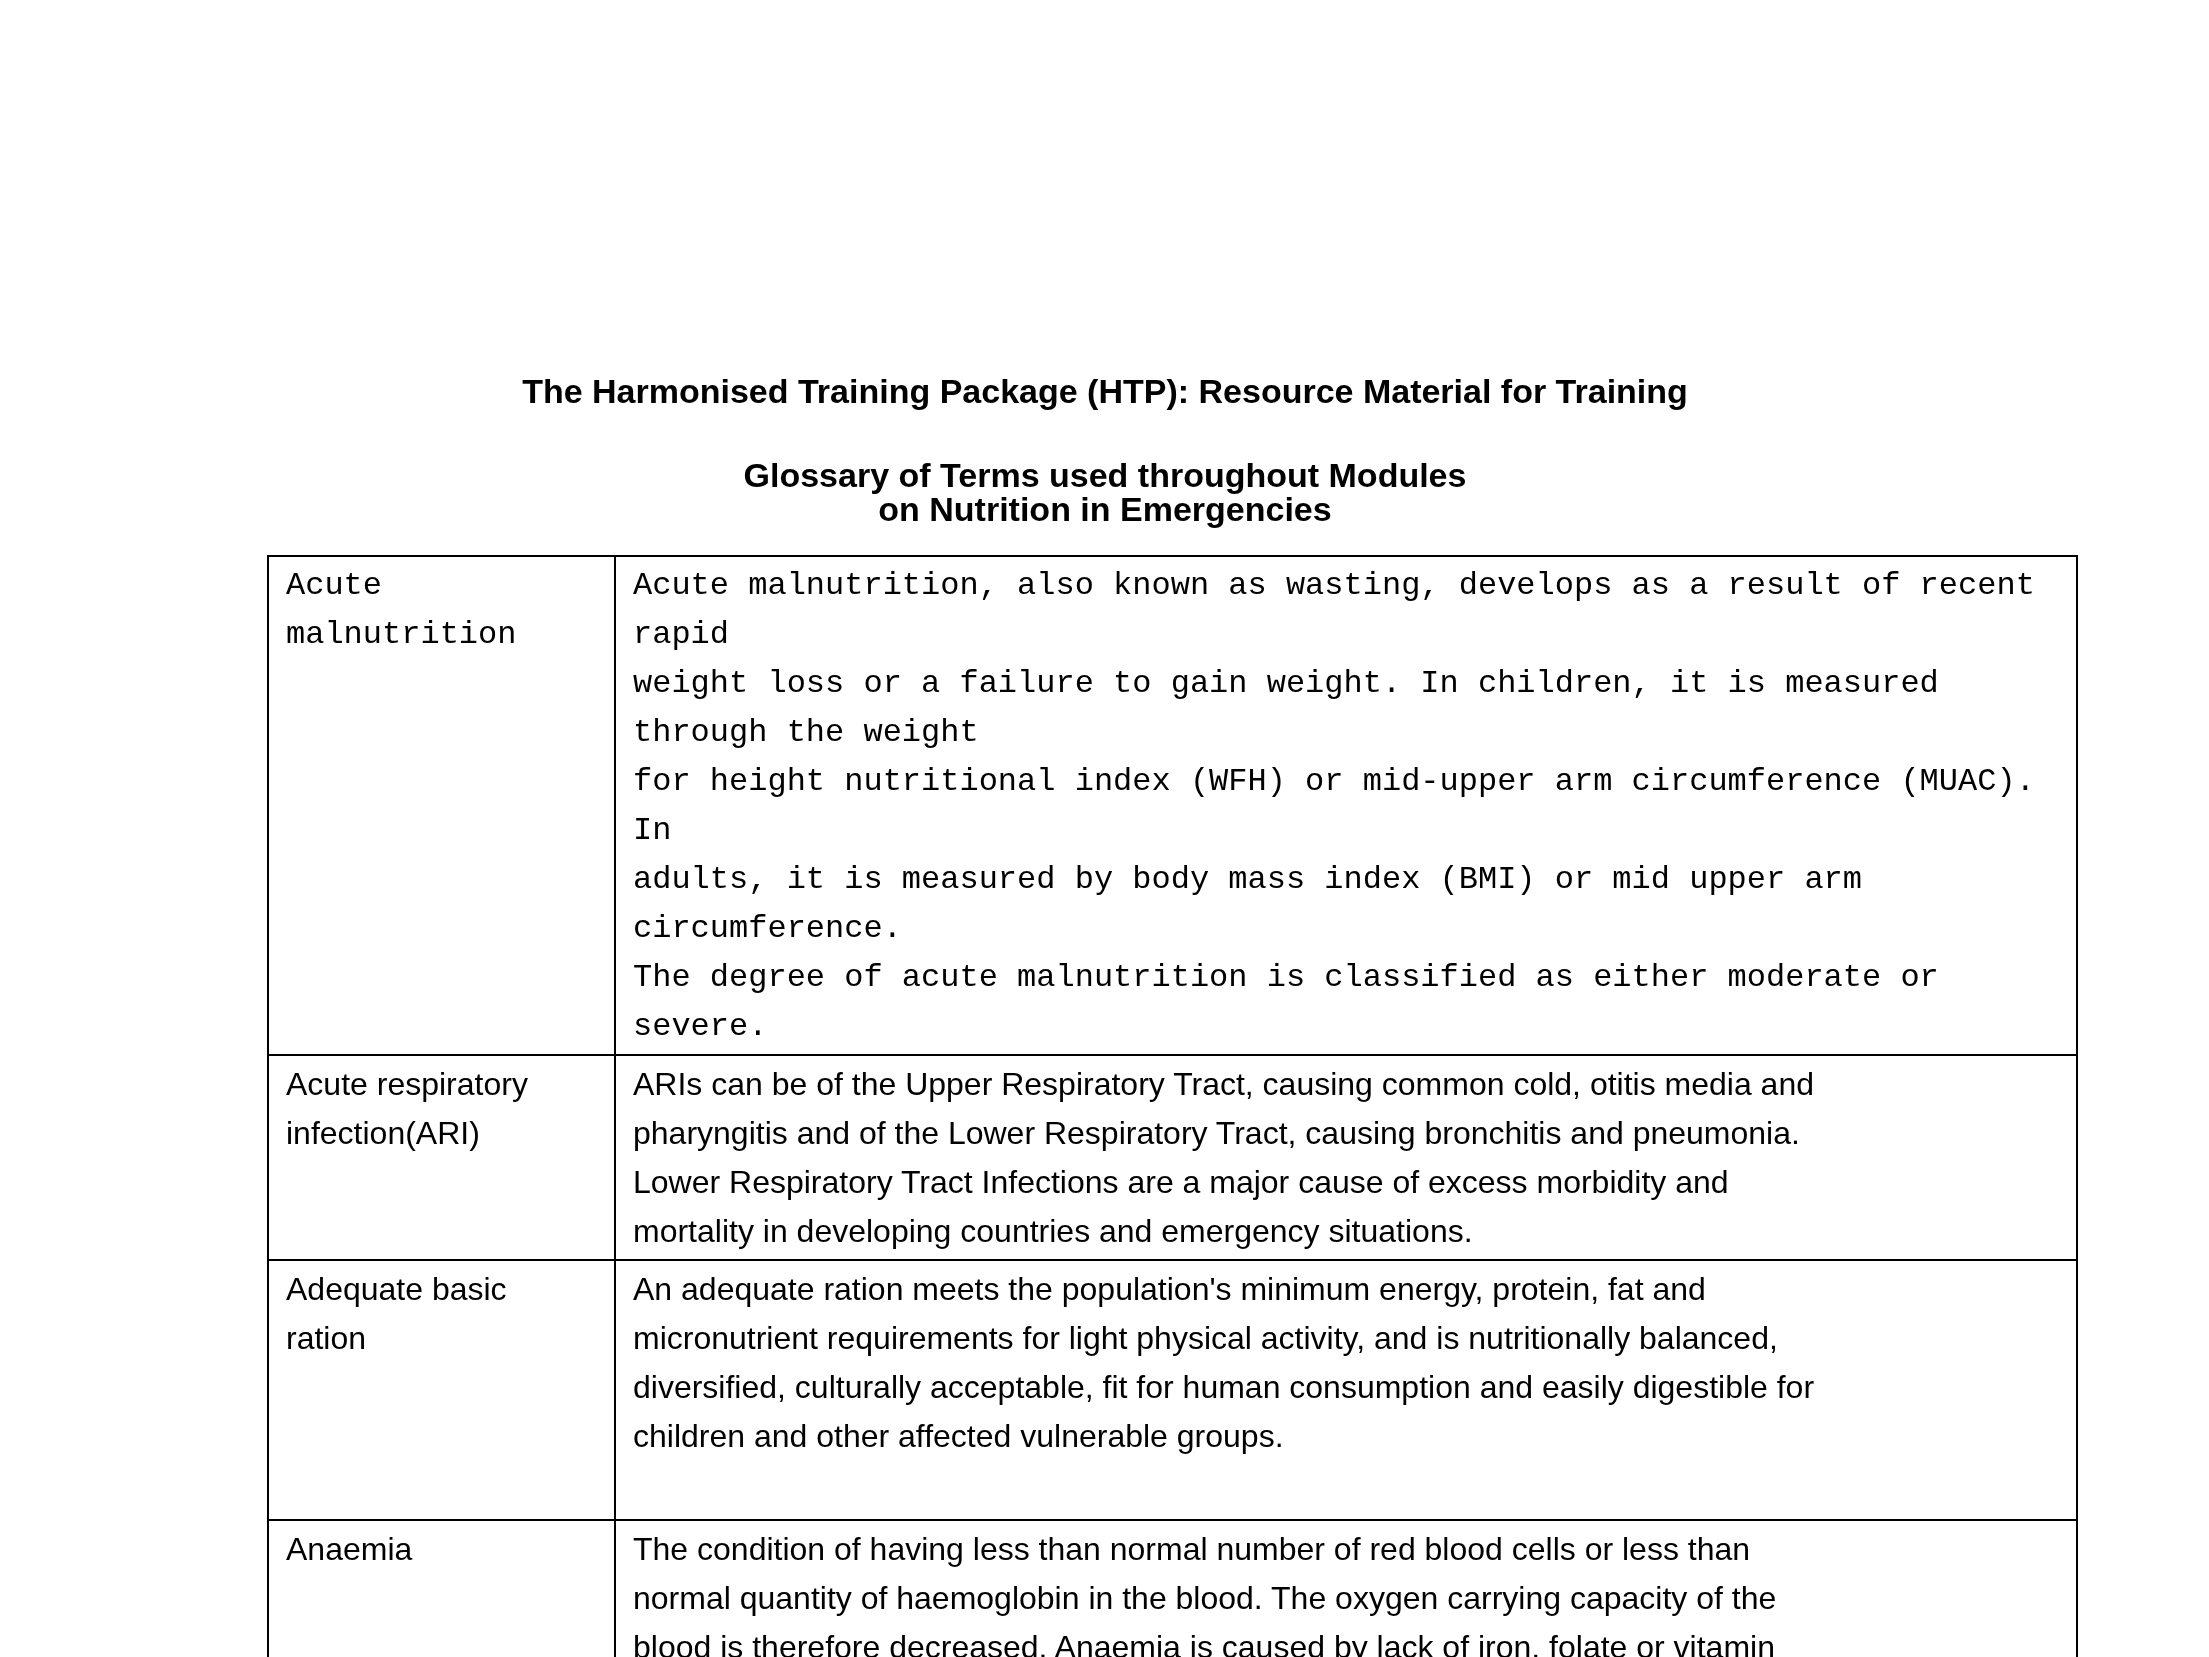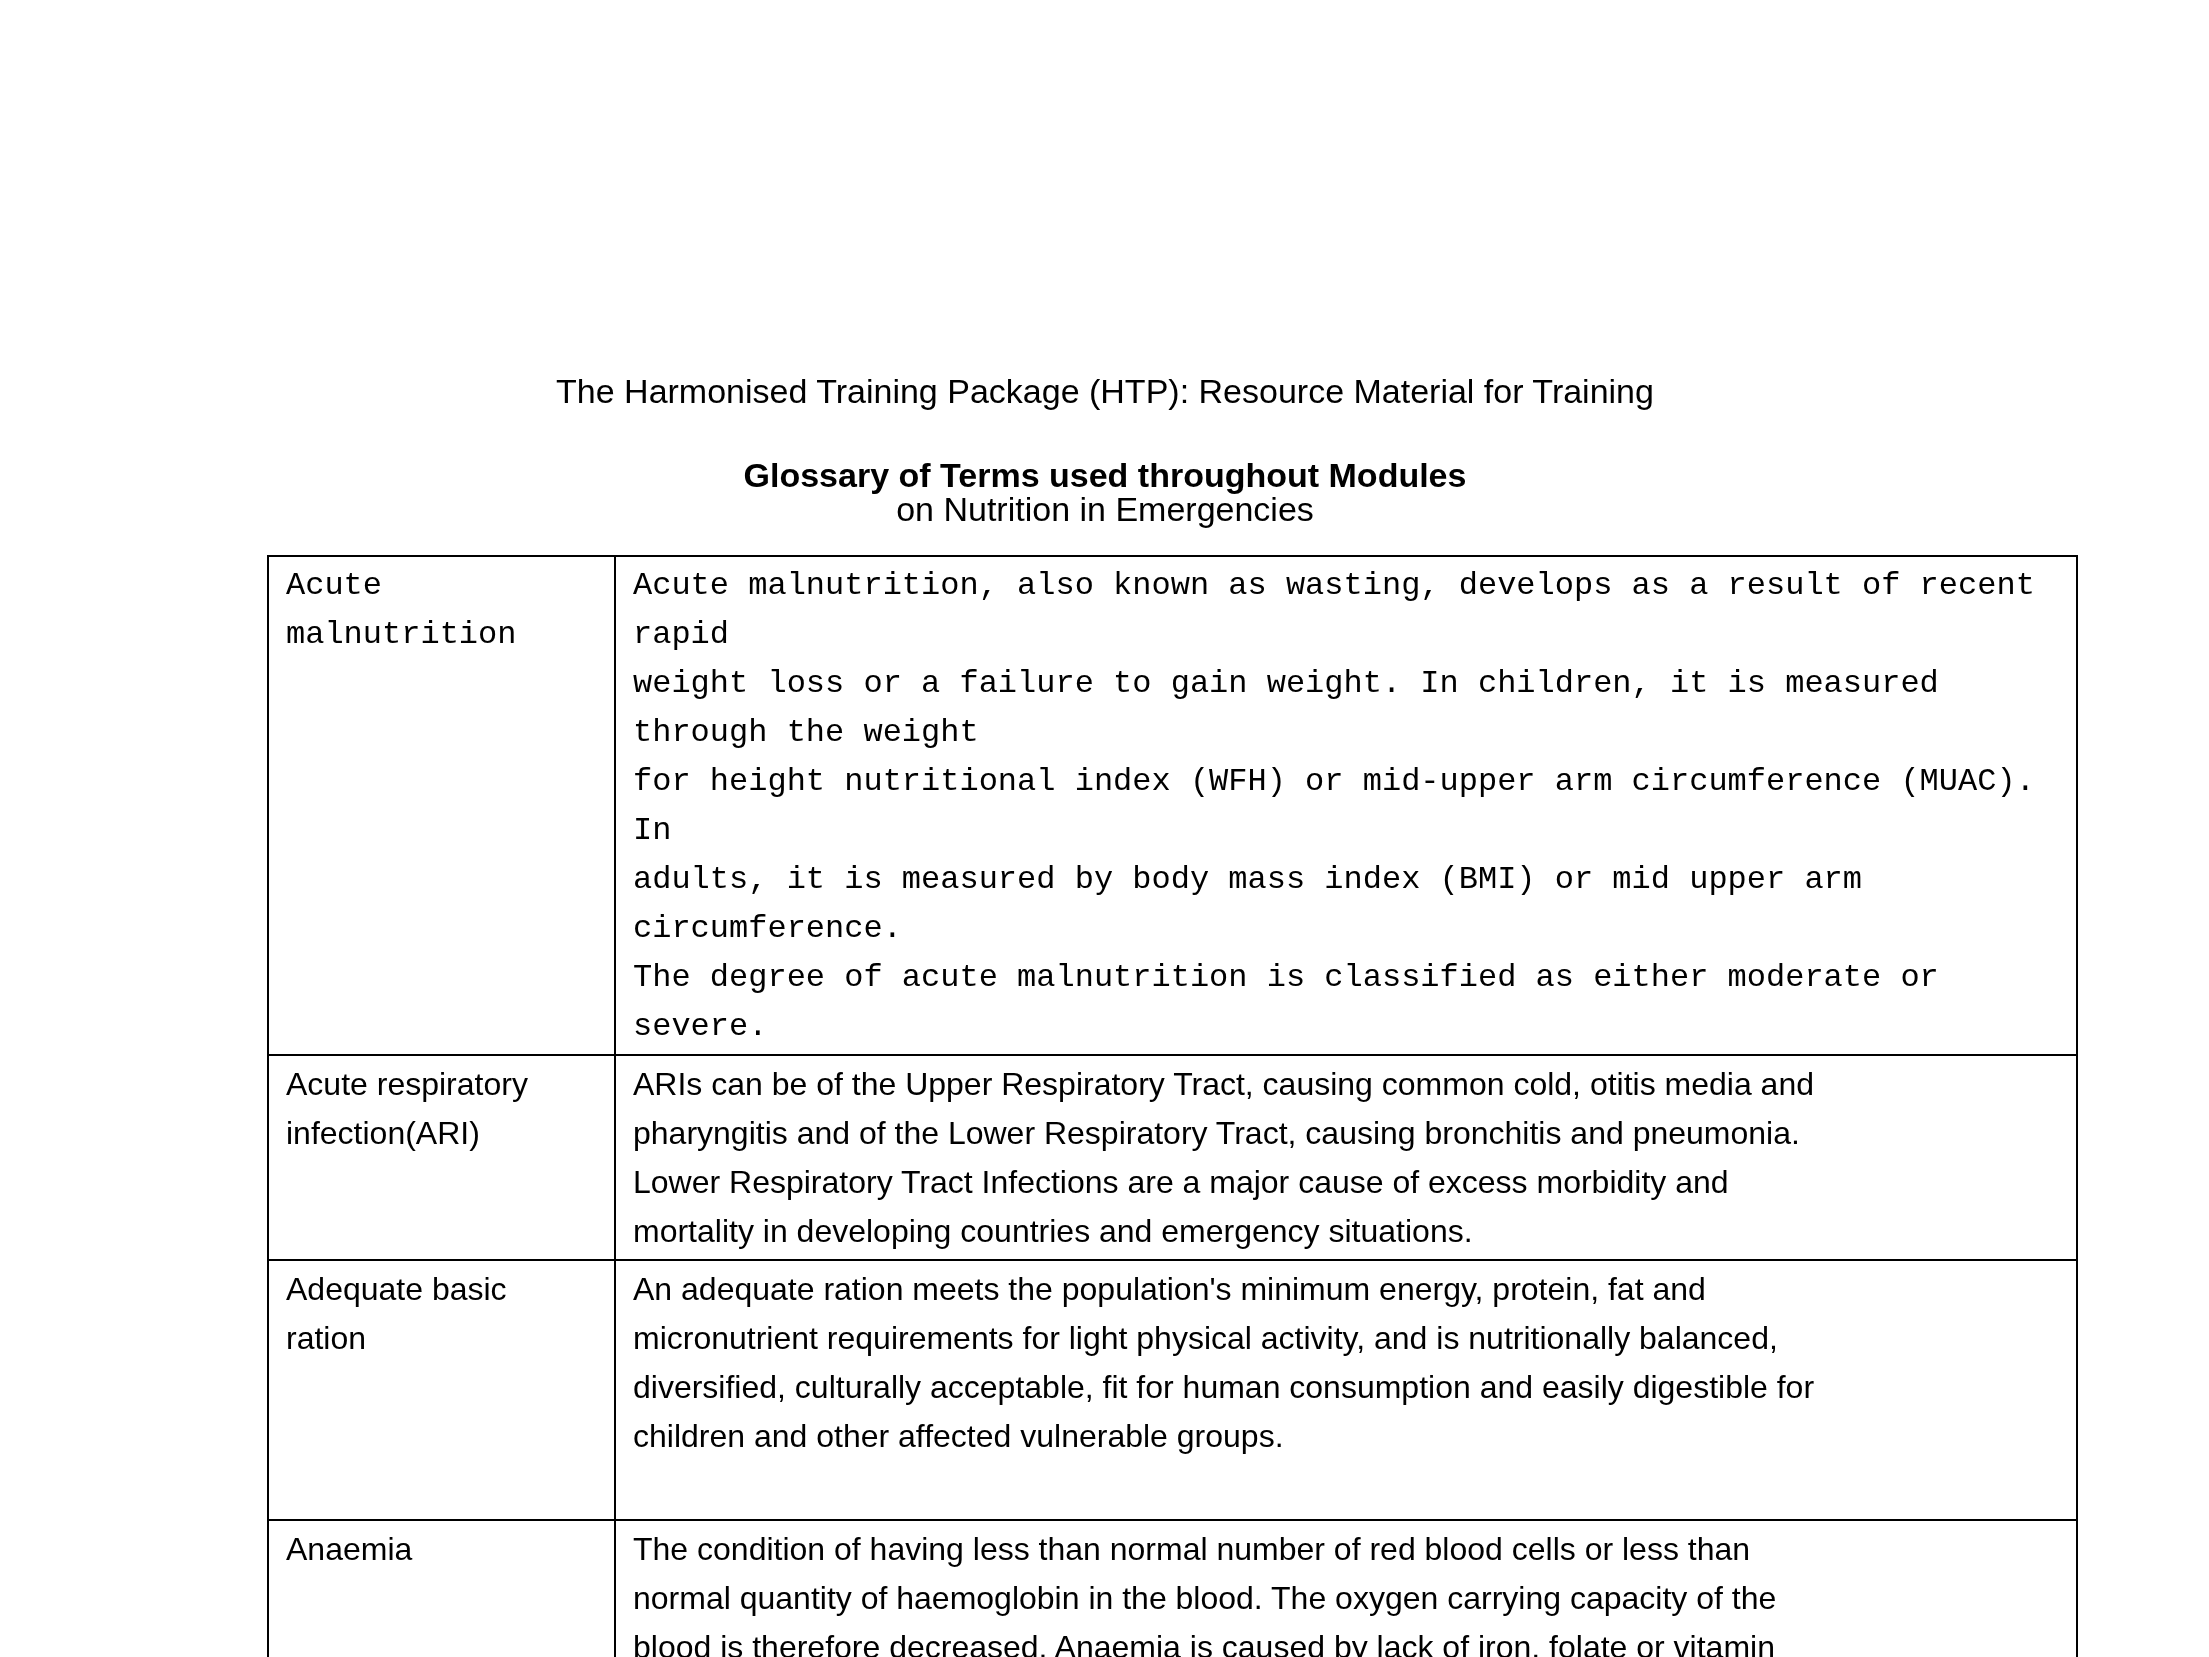--- a/index.html
+++ b/index.html
@@ -15,21 +15,21 @@
     color: #000000;
     font-family: "Liberation Sans", sans-serif;
     overflow: hidden;
   }
   .doc-title {
     position: absolute;
     top: 303px;
     left: 0;
     width: 2210px;
     text-align: center;
-    font-weight: 400;
+    font-weight: 700;
     font-size: 34px;
     line-height: 59px;
     white-space: pre-line;
   }
   .doc-subtitle {
     position: absolute;
     top: 446px;
     left: 0;
     width: 2210px;
     text-align: center;

